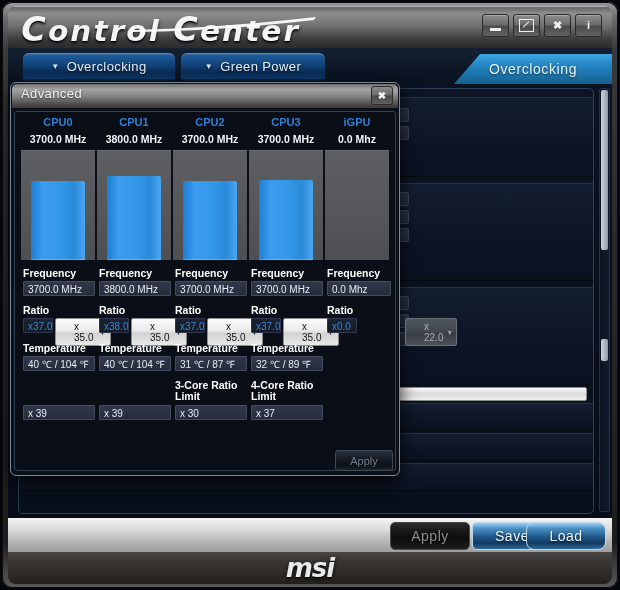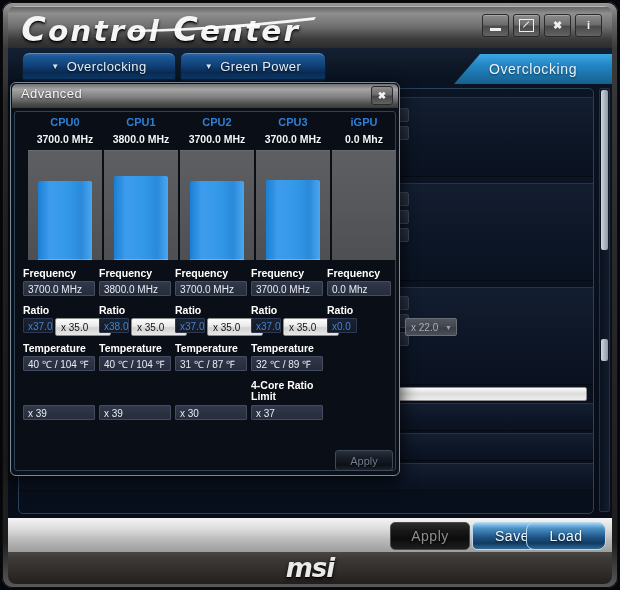--- a/index.html
+++ b/index.html
@@ -239,21 +239,21 @@
   }
   .dlg-body{
     position:absolute;left:3px;top:28px;width:382px;height:360px;
     background:#0a0e16;
     border:1px solid #2e4258;border-radius:3px;
     box-sizing:border-box;
   }
 
   
   .chart{
-    position:absolute;left:13px;top:4px;width:368px;height:148px;padding-left:14px;
+    position:absolute;left:6px;top:4px;width:368px;height:148px;padding-left:14px;
   }
   .col-head{
     position:absolute;top:0;text-align:center;
     color:#2f7fd6;font-size:11px;font-weight:bold;
   }
   .col-freq{
     position:absolute;top:17px;text-align:center;
     color:#f2f6fa;font-size:10.5px;font-weight:bold;
     text-shadow:0 1px 1px rgba(0,0,0,.8);
   }
@@ -283,25 +283,25 @@
     padding-left:4px;box-sizing:border-box;white-space:nowrap;overflow:hidden;
   }
   .robox{
     position:absolute;height:15px;border-radius:1px;
     background:linear-gradient(180deg,#1a2130 0%,#141a26 100%);
     border:1px solid #2e3850;
     color:#3f85d8;font-size:10px;line-height:15px;
     padding-left:4px;box-sizing:border-box;white-space:nowrap;overflow:hidden;
   }
   .combo{
-    position:absolute;height:18px;border-radius:2px;
+    position:absolute;height:28px;border-radius:2px;
     background:linear-gradient(180deg,#fdfdfd 0%,#eaeaea 45%,#d2d2d2 55%,#e8e8e8 100%);
     border:1px solid #8c8c8c;box-sizing:border-box;
     display:flex;align-items:center;
-    color:#131313;font-size:10px;
+    color:#131313;font-size:10px;padding-left:13px;
   }
   .combo.off{
     background:linear-gradient(180deg,#50565f 0%,#42474f 48%,#383d45 55%,#4a4f58 100%);
     border:1px solid #6a6f78;color:#a9aeb6;
   }
   .combo .cv{flex:1;padding-left:5px;}
   .combo .ar{width:15px;text-align:center;font-size:7px;color:#2a2a2a;}
   .combo.off .ar{color:#9aa0a8;}
 
   .dlg-apply{
@@ -523,20 +523,21 @@
         <div class="fbox" style="left:2px;top:88px;width:72px;">40 ℃ / 104 ℉</div>
         <div class="flabel" style="left:78px;top:75px;">Temperature</div>
         <div class="fbox" style="left:78px;top:88px;width:72px;">40 ℃ / 104 ℉</div>
         <div class="flabel" style="left:154px;top:75px;">Temperature</div>
         <div class="fbox" style="left:154px;top:88px;width:72px;">31 ℃ / 87 ℉</div>
         <div class="flabel" style="left:230px;top:75px;">Temperature</div>
         <div class="fbox" style="left:230px;top:88px;width:72px;">32 ℃ / 89 ℉</div>
 
         <div class="fbox" style="left:2px;top:137px;width:72px;">x 39</div>
         <div class="fbox" style="left:78px;top:137px;width:72px;">x 39</div>
+        <div class="flabel" style="left:154px;top:112px;width:68px;white-space:normal;">3-Core Ratio Limit</div>
         <div class="fbox" style="left:154px;top:137px;width:72px;">x 30</div>
         <div class="flabel" style="left:230px;top:112px;width:68px;white-space:normal;">4-Core Ratio Limit</div>
         <div class="fbox" style="left:230px;top:137px;width:72px;">x 37</div>
 
       </div>
     </div>
   </div>
 
   <div class="dlg-apply">
     <span>Apply</span>

